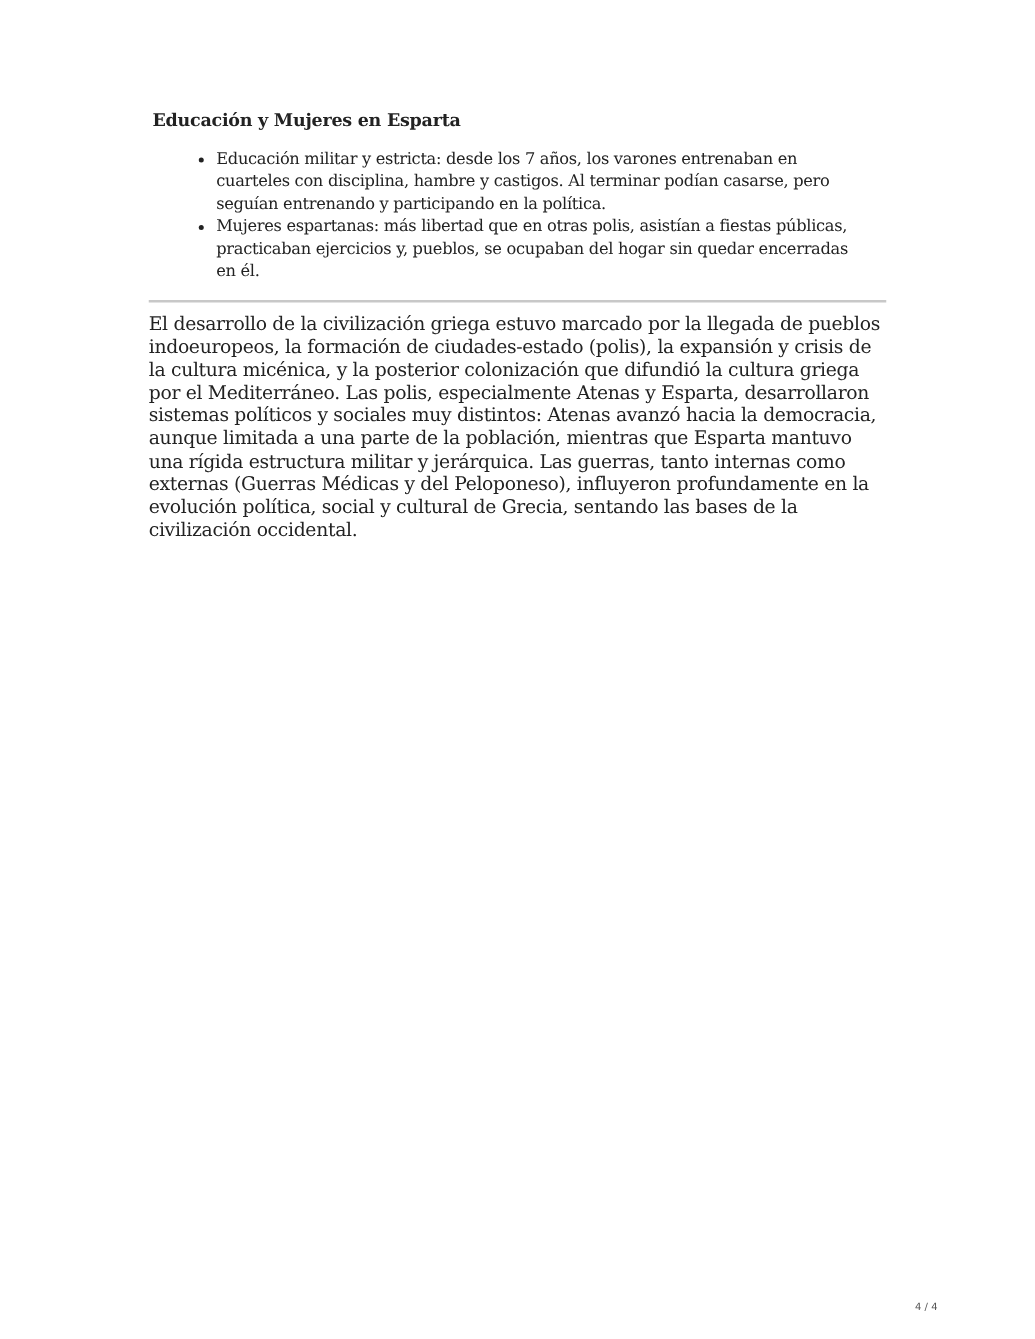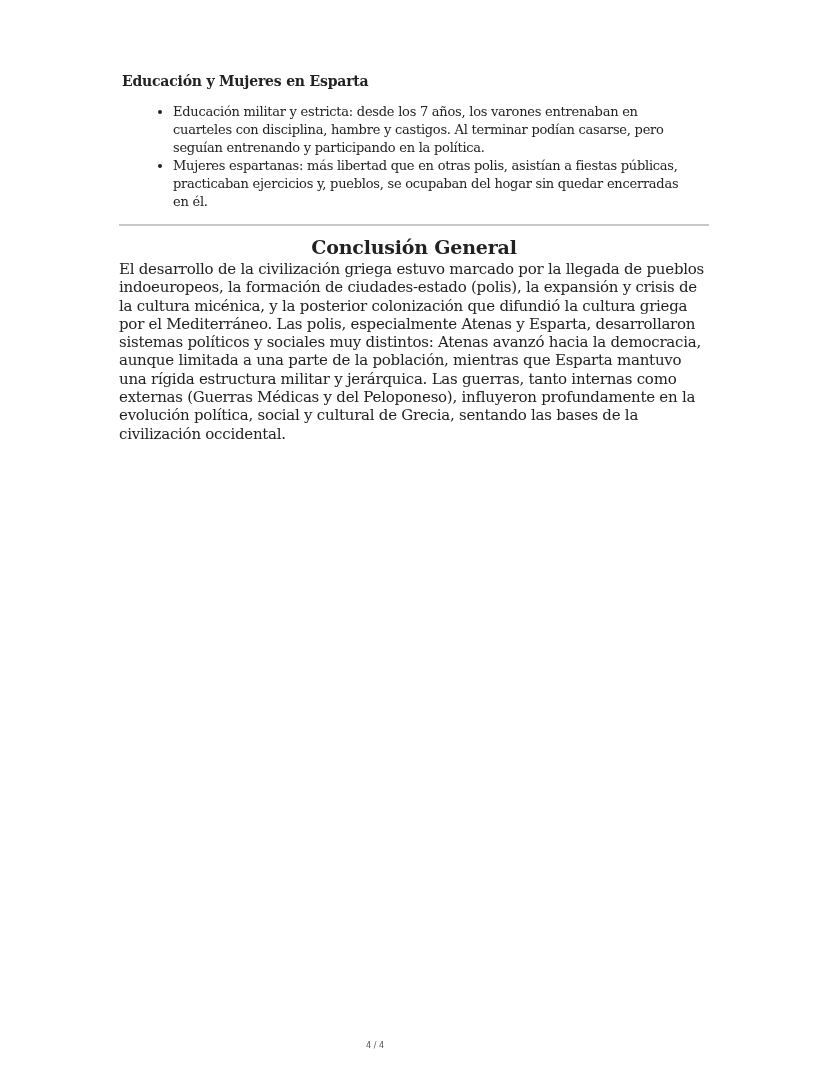--- a/index.html
+++ b/index.html
@@ -17,21 +17,21 @@
     }
     .page {
       position: absolute;
       left: 119px;
       top: 72px;
       width: 590px;
     }
     .subheading {
       font-weight: bold;
       font-size: 14px;
-      margin: 0 0 2px 3px;
+      margin: 16px 0 2px 3px;
       line-height: 18px;
       letter-spacing: -0.2px;
     }
     ul.bullets {
       margin: 13px;
       padding-left: 41px;
       font-size: 13px;
       line-height: 18px;
       letter-spacing: -0.25px;
     }
@@ -55,39 +55,38 @@
       font-size: 15px;
       line-height: 18.3px;
       margin: 0;
       letter-spacing: -0.25px;
     }
     .page-number {
       position: absolute;
       top: 1041px;
       left: 0;
       width: 750px;
-      text-align: center;
+      text-align: right;
       font-family: "DejaVu Sans", "Liberation Sans", sans-serif;
       font-size: 8px;
       color: #555555;
     }
   </style>
 </head>
 <body>
 
 <div class="page">
   <section>
     <h3 class="subheading">Educación y Mujeres en Esparta</h3>
     <ul class="bullets">
       <li>Educación militar y estricta: desde los 7 años, los varones entrenaban en cuarteles con disciplina, hambre y castigos. Al terminar podían casarse, pero seguían entrenando y participando en la política.</li>
       <li>Mujeres espartanas: más libertad que en otras polis, asistían a fiestas públicas, practicaban ejercicios y, pueblos, se ocupaban del hogar sin quedar encerradas en él.</li>
     </ul>
   </section>
 
   <hr class="divider">
 
   <section>
-    <h2 class="section-title">Conclusión General</h2>
     <p class="body-text">El desarrollo de la civilización griega estuvo marcado por la llegada de pueblos indoeuropeos, la formación de ciudades-estado (polis), la expansión y crisis de la cultura micénica, y la posterior colonización que difundió la cultura griega por el Mediterráneo. Las polis, especialmente Atenas y Esparta, desarrollaron sistemas políticos y sociales muy distintos: Atenas avanzó hacia la democracia, aunque limitada a una parte de la población, mientras que Esparta mantuvo una rígida estructura militar y jerárquica. Las guerras, tanto internas como externas (Guerras Médicas y del Peloponeso), influyeron profundamente en la evolución política, social y cultural de Grecia, sentando las bases de la civilización occidental.</p>
   </section>
 </div>
 
 <div class="page-number">4 / 4</div>
 
 </body></html>

